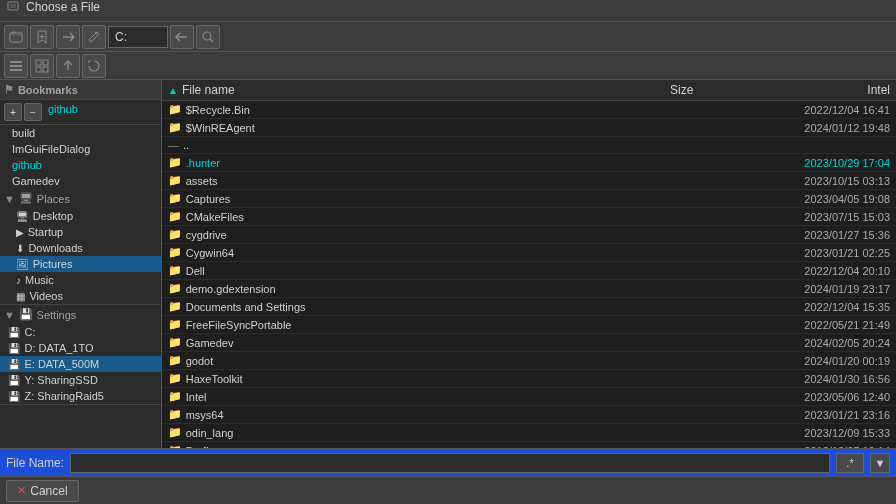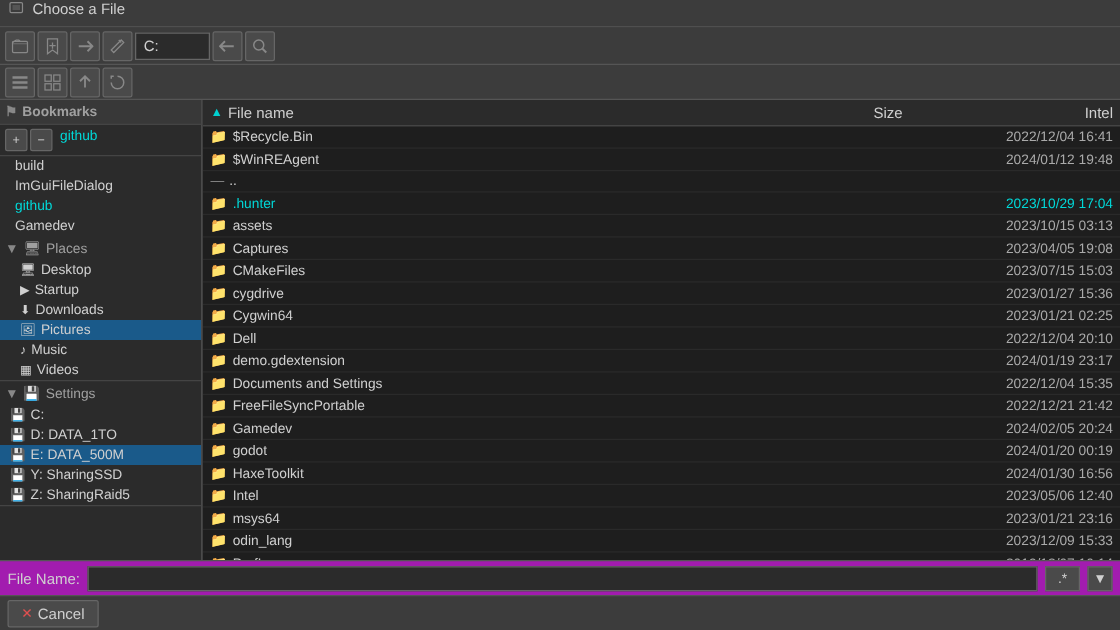--- a/index.html
+++ b/index.html
@@ -181,41 +181,41 @@
     .file-list-header {
       display: flex;
       padding: 3px 6px;
       background: #2b2b2b;
       border-bottom: 1px solid #444;
       position: sticky;
       top: 0;
       z-index: 1;
     }
     .col-name { flex: 1; display: flex; align-items: center; gap: 4px; }
-    .col-size { width: 80px; text-align: center; }
+    .col-size { width: 80px; text-align: left; }
     .col-date { width: 140px; text-align: right; }
     .sort-arrow { color: #00d0d0; font-size: 10px; }
 
     .file-row {
       display: flex;
       align-items: center;
       padding: 2px 6px;
       border-bottom: 1px solid #2a2a2a;
       cursor: pointer;
     }
     .file-row.highlighted { color: #00d8d8; }
     .file-icon { margin-right: 4px; font-size: 11px; }
     .file-name { flex: 1; font-size: 11px; }
     .file-size { width: 80px; text-align: right; font-size: 11px; color: #aaa; }
     .file-date { width: 140px; text-align: right; font-size: 11px; color: #aaa; }
 
     
     .bottom-bar {
       height: 28px;
-      background: #a21caf;
+      background: #1d4ed8;
       border-top: 1px solid #555;
       display: flex;
       align-items: center;
       padding: 0 6px;
       gap: 6px;
     }
     .filename-label {
       font-size: 12px;
       color: #d0d0d0;
       white-space: nowrap;
@@ -521,21 +521,21 @@
     <div class="file-row">
       <span class="file-icon folder-icon">📁</span>
       <span class="file-name">Documents and Settings</span>
       <span class="file-size"></span>
       <span class="file-date">2022/12/04 15:35</span>
     </div>
     <div class="file-row">
       <span class="file-icon folder-icon">📁</span>
       <span class="file-name">FreeFileSyncPortable</span>
       <span class="file-size"></span>
-      <span class="file-date">2022/12/21 21:42</span>
+      <span class="file-date">2022/05/21 21:49</span>
     </div>
     <div class="file-row">
       <span class="file-icon folder-icon">📁</span>
       <span class="file-name">Gamedev</span>
       <span class="file-size"></span>
       <span class="file-date">2024/02/05 20:24</span>
     </div>
     <div class="file-row">
       <span class="file-icon folder-icon">📁</span>
       <span class="file-name">godot</span>

